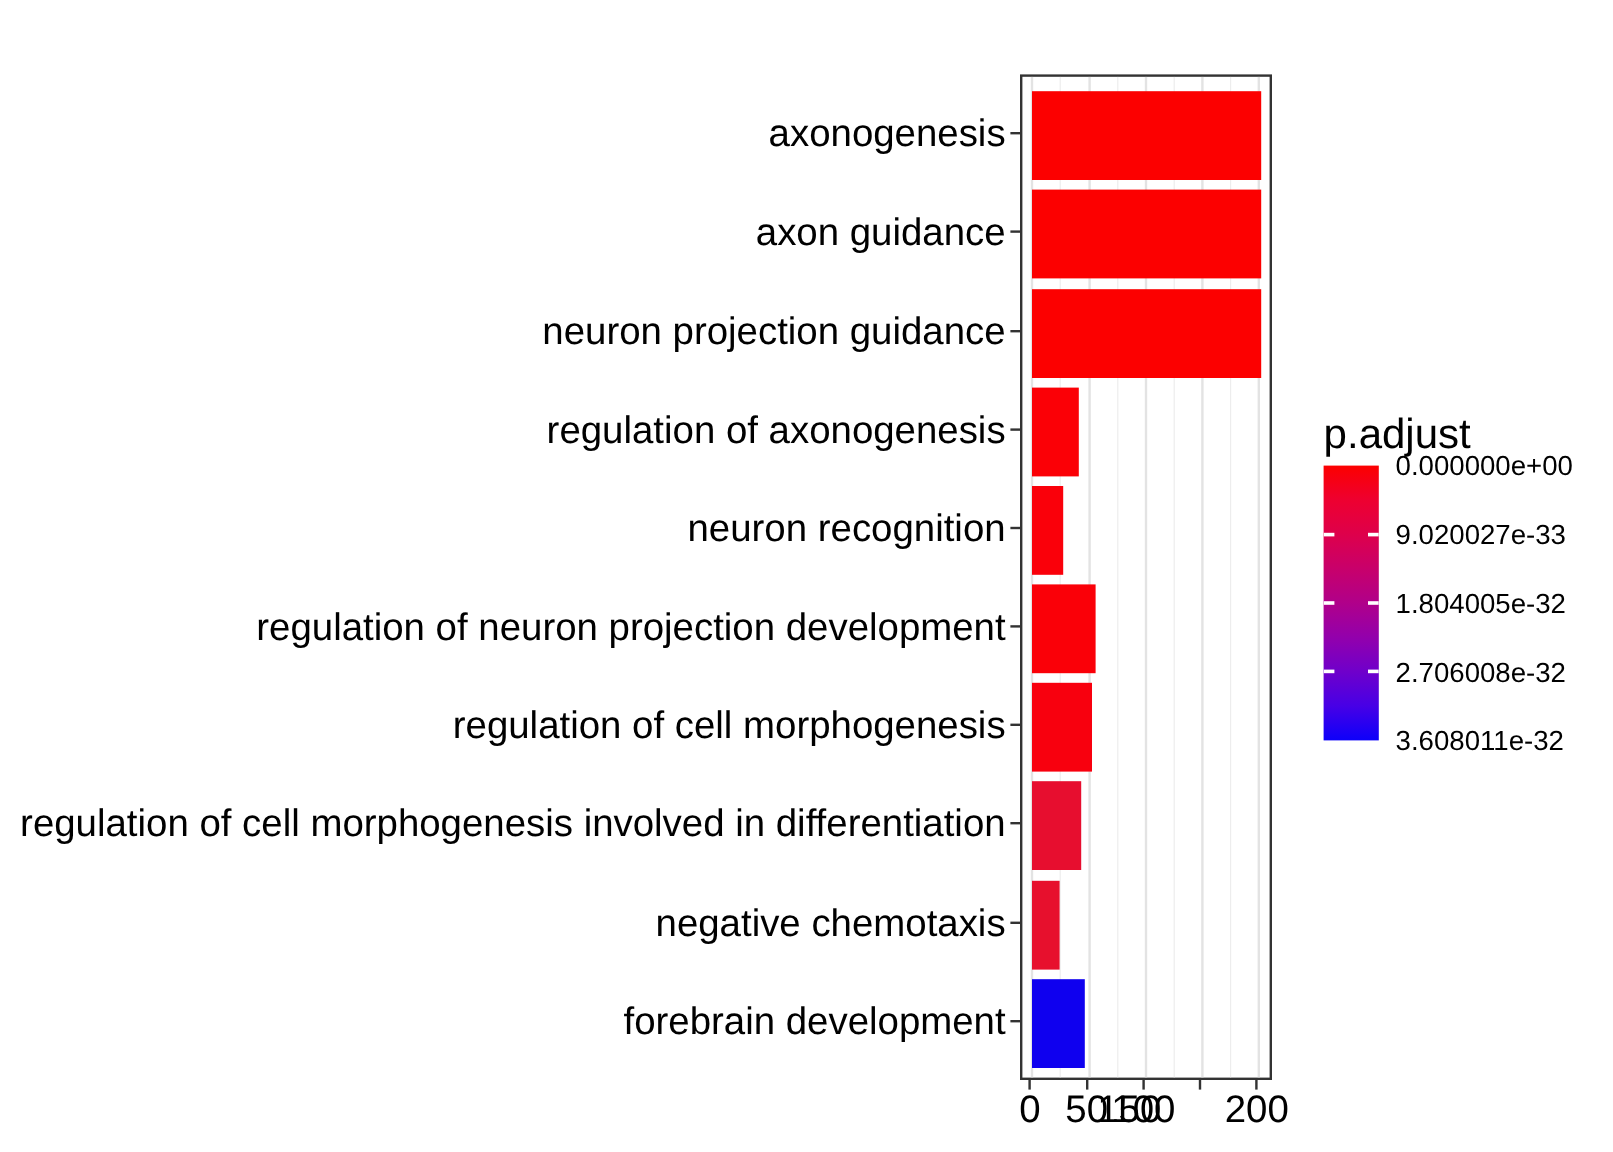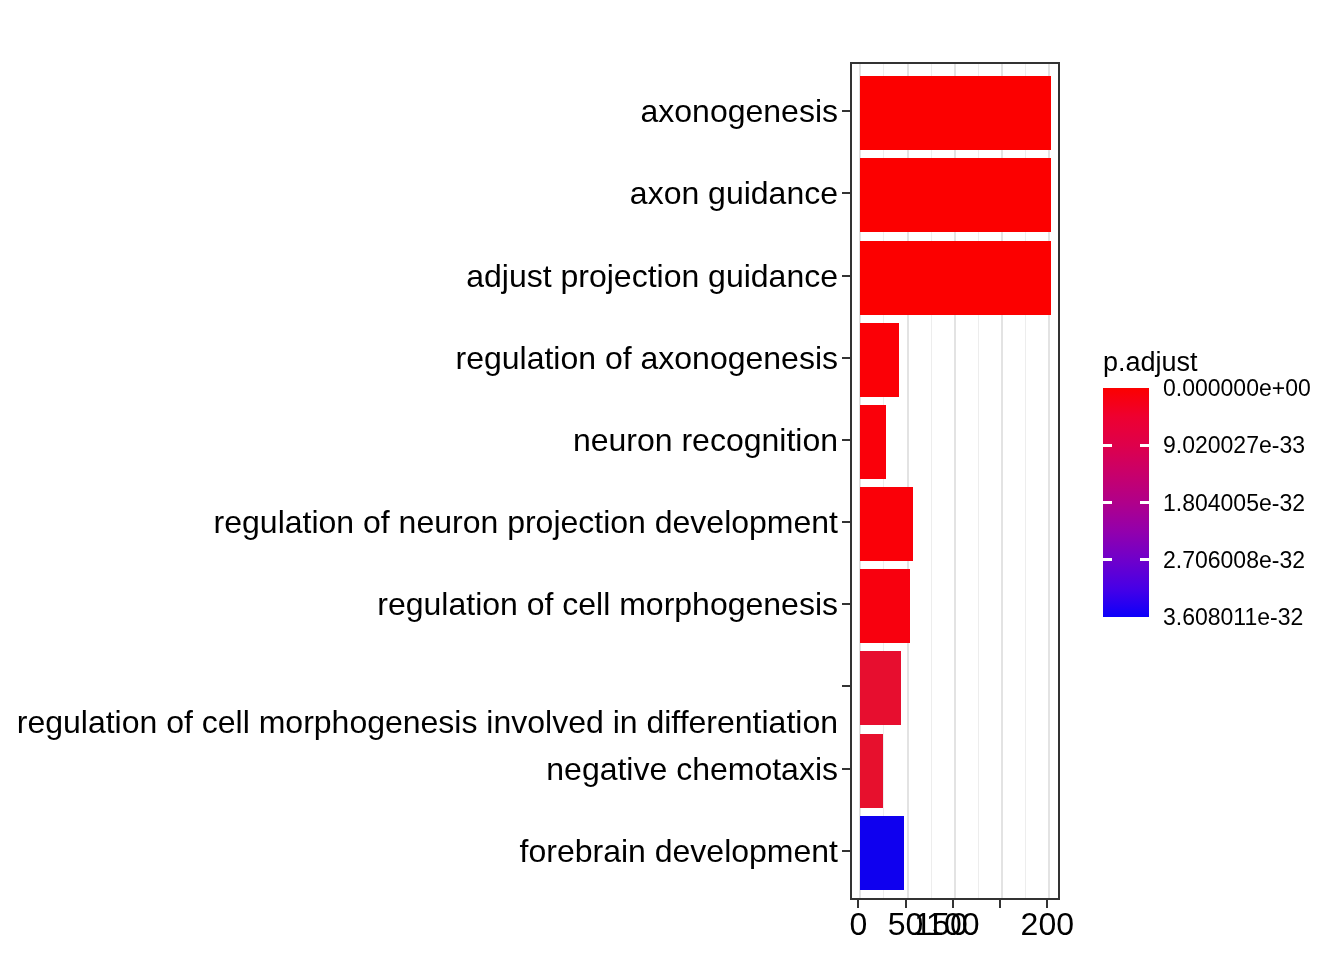--- a/index.html
+++ b/index.html
@@ -67,21 +67,21 @@
     transform: translateX(-50%);
     font-size: 32px;
     line-height: 32px;
     color: #000000;
     white-space: nowrap;
   }
   .legend-title {
     position: absolute;
     left: 1103px;
     top: 348px;
-    font-size: 27px;
+    font-size: 35px;
     line-height: 28px;
     color: #000000;
   }
   .legend-bar {
     position: absolute;
     left: 1103px;
     top: 388px;
     width: 46px;
     height: 229px;
     overflow: hidden;
@@ -148,26 +148,26 @@
       <div class="ytick" style="left: 842px; top: 438.928px;"></div>
       <div class="ytick" style="left: 842px; top: 521.085px;"></div>
       <div class="ytick" style="left: 842px; top: 603.242px;"></div>
       <div class="ytick" style="left: 842px; top: 685.399px;"></div>
       <div class="ytick" style="left: 842px; top: 767.556px;"></div>
       <div class="ytick" style="left: 842px; top: 849.713px;"></div>
     </div>
   <div id="y-labels">
       <div class="ylab" style="top: 95.3px;">axonogenesis</div>
       <div class="ylab" style="top: 177.457px;">axon guidance</div>
-      <div class="ylab" style="top: 259.614px;">adjust projection guidance</div>
+      <div class="ylab" style="top: 259.614px;">neuron projection guidance</div>
       <div class="ylab" style="top: 341.771px;">regulation of axonogenesis</div>
       <div class="ylab" style="top: 423.928px;">neuron recognition</div>
       <div class="ylab" style="top: 506.085px;">regulation of neuron projection development</div>
       <div class="ylab" style="top: 588.242px;">regulation of cell morphogenesis</div>
-      <div class="ylab" style="top: 670.399px; margin-top: 36px;">regulation of cell morphogenesis involved in differentiation</div>
+      <div class="ylab" style="top: 670.399px;">regulation of cell morphogenesis involved in differentiation</div>
       <div class="ylab" style="top: 752.556px; margin-left: 47px;">negative chemotaxis</div>
       <div class="ylab" style="top: 834.713px;">forebrain development</div>
     </div>
   <div id="x-ticks">
       <div class="xtick" style="left: 857.3px; top: 900px;"></div>
       <div class="xtick" style="left: 904.55px; top: 900px;"></div>
       <div class="xtick" style="left: 951.8px; top: 900px;"></div>
       <div class="xtick" style="left: 999.05px; top: 900px;"></div>
       <div class="xtick" style="left: 1046.3px; top: 900px;"></div>
     </div>

